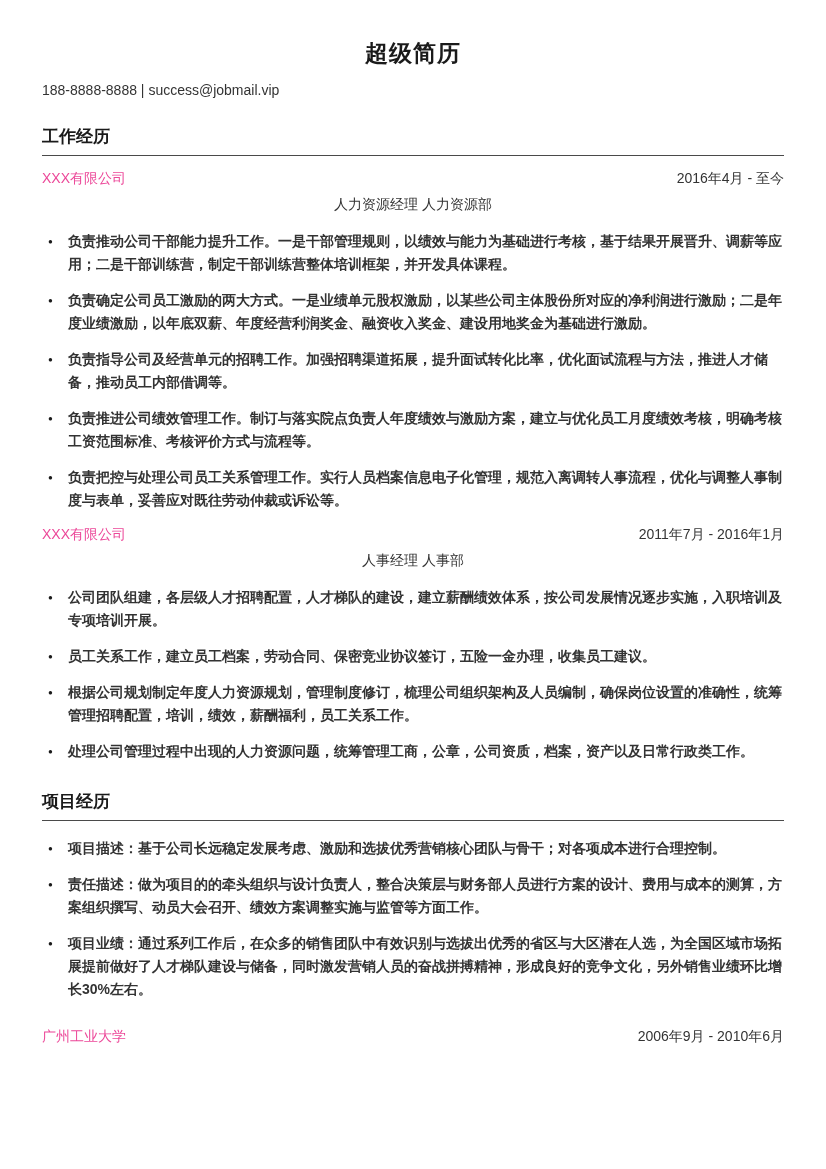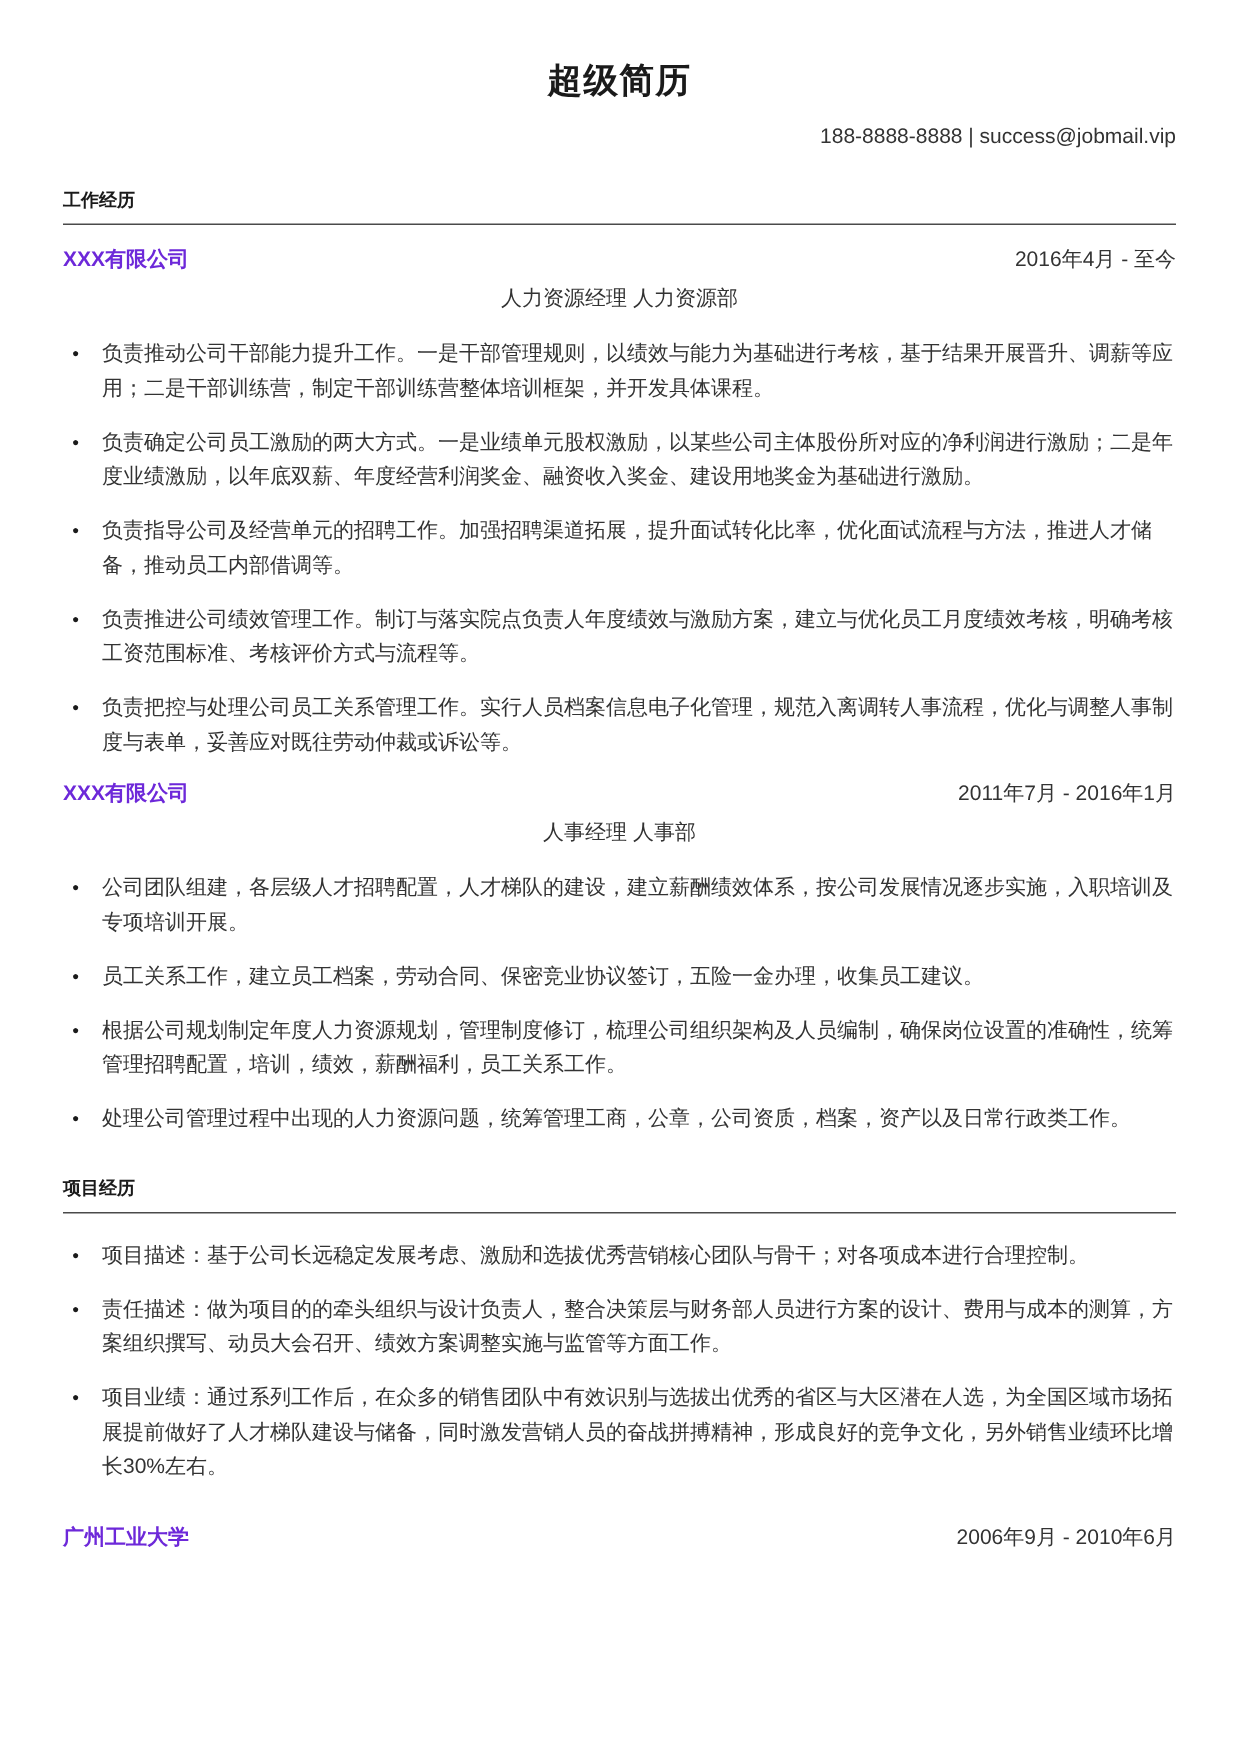--- a/index.html
+++ b/index.html
@@ -5,28 +5,28 @@
   * { margin: 0; padding: 0; box-sizing: border-box; }
   html, body { background: #fff; }
   body {
     width: 826px; height: 1169px;
     font-family: "Liberation Sans", "DejaVu Sans", sans-serif;
     color: #333;
     overflow: hidden;
   }
   .page { width: 826px; height: 841px; padding: 38px 42px 20px 42px; background: #fff; }
   .resume-title { text-align: center; font-size: 23px; font-weight: bold; color: #1a1a1a; letter-spacing: 1px; }
-  .contact-line { text-align: right; font-size: 14px; color: #333; margin-top: 13px; }
+  .contact-line { text-align: left; font-size: 14px; color: #333; margin-top: 13px; }
   .section { margin-top: 27px; }
-  .section-title { font-size: 12px; font-weight: bold; color: #1a1a1a; padding-bottom: 7px; border-bottom: 1px solid #4a4a4a; }
+  .section-title { font-size: 17px; font-weight: bold; color: #1a1a1a; padding-bottom: 7px; border-bottom: 1px solid #4a4a4a; }
   .entry-header { display: flex; justify-content: space-between; align-items: baseline; margin-top: 14px; }
-  .entry-name { font-size: 14px; font-weight: bold; color: #6d28d9; }
+  .entry-name { font-size: 14px; font-weight: normal; color: #ec4899; }
   .entry-date { font-size: 14px; color: #333; }
   .entry-sub { display: flex; justify-content: center; font-size: 14px; color: #333; margin-top: 8px; }
-  ul.bullets { list-style: none; margin-top: 16px; }
+  ul.bullets { list-style: none; margin-top: 16px; font-weight: bold; }
   ul.bullets li { position: relative; padding-left: 26px; font-size: 14px; line-height: 23px; margin-top: 13px; color: #333; }
   ul.bullets li::before { content: "●"; position: absolute; left: 6px; top: 0; font-size: 8px; line-height: 23px; color: #1a1a1a; }
 </style>
 </head>
 <body>
 
 <div class="page">
 
   <div class="resume-title">超级简历</div>
   <div class="contact-line">188-8888-8888 | success@jobmail.vip</div>

